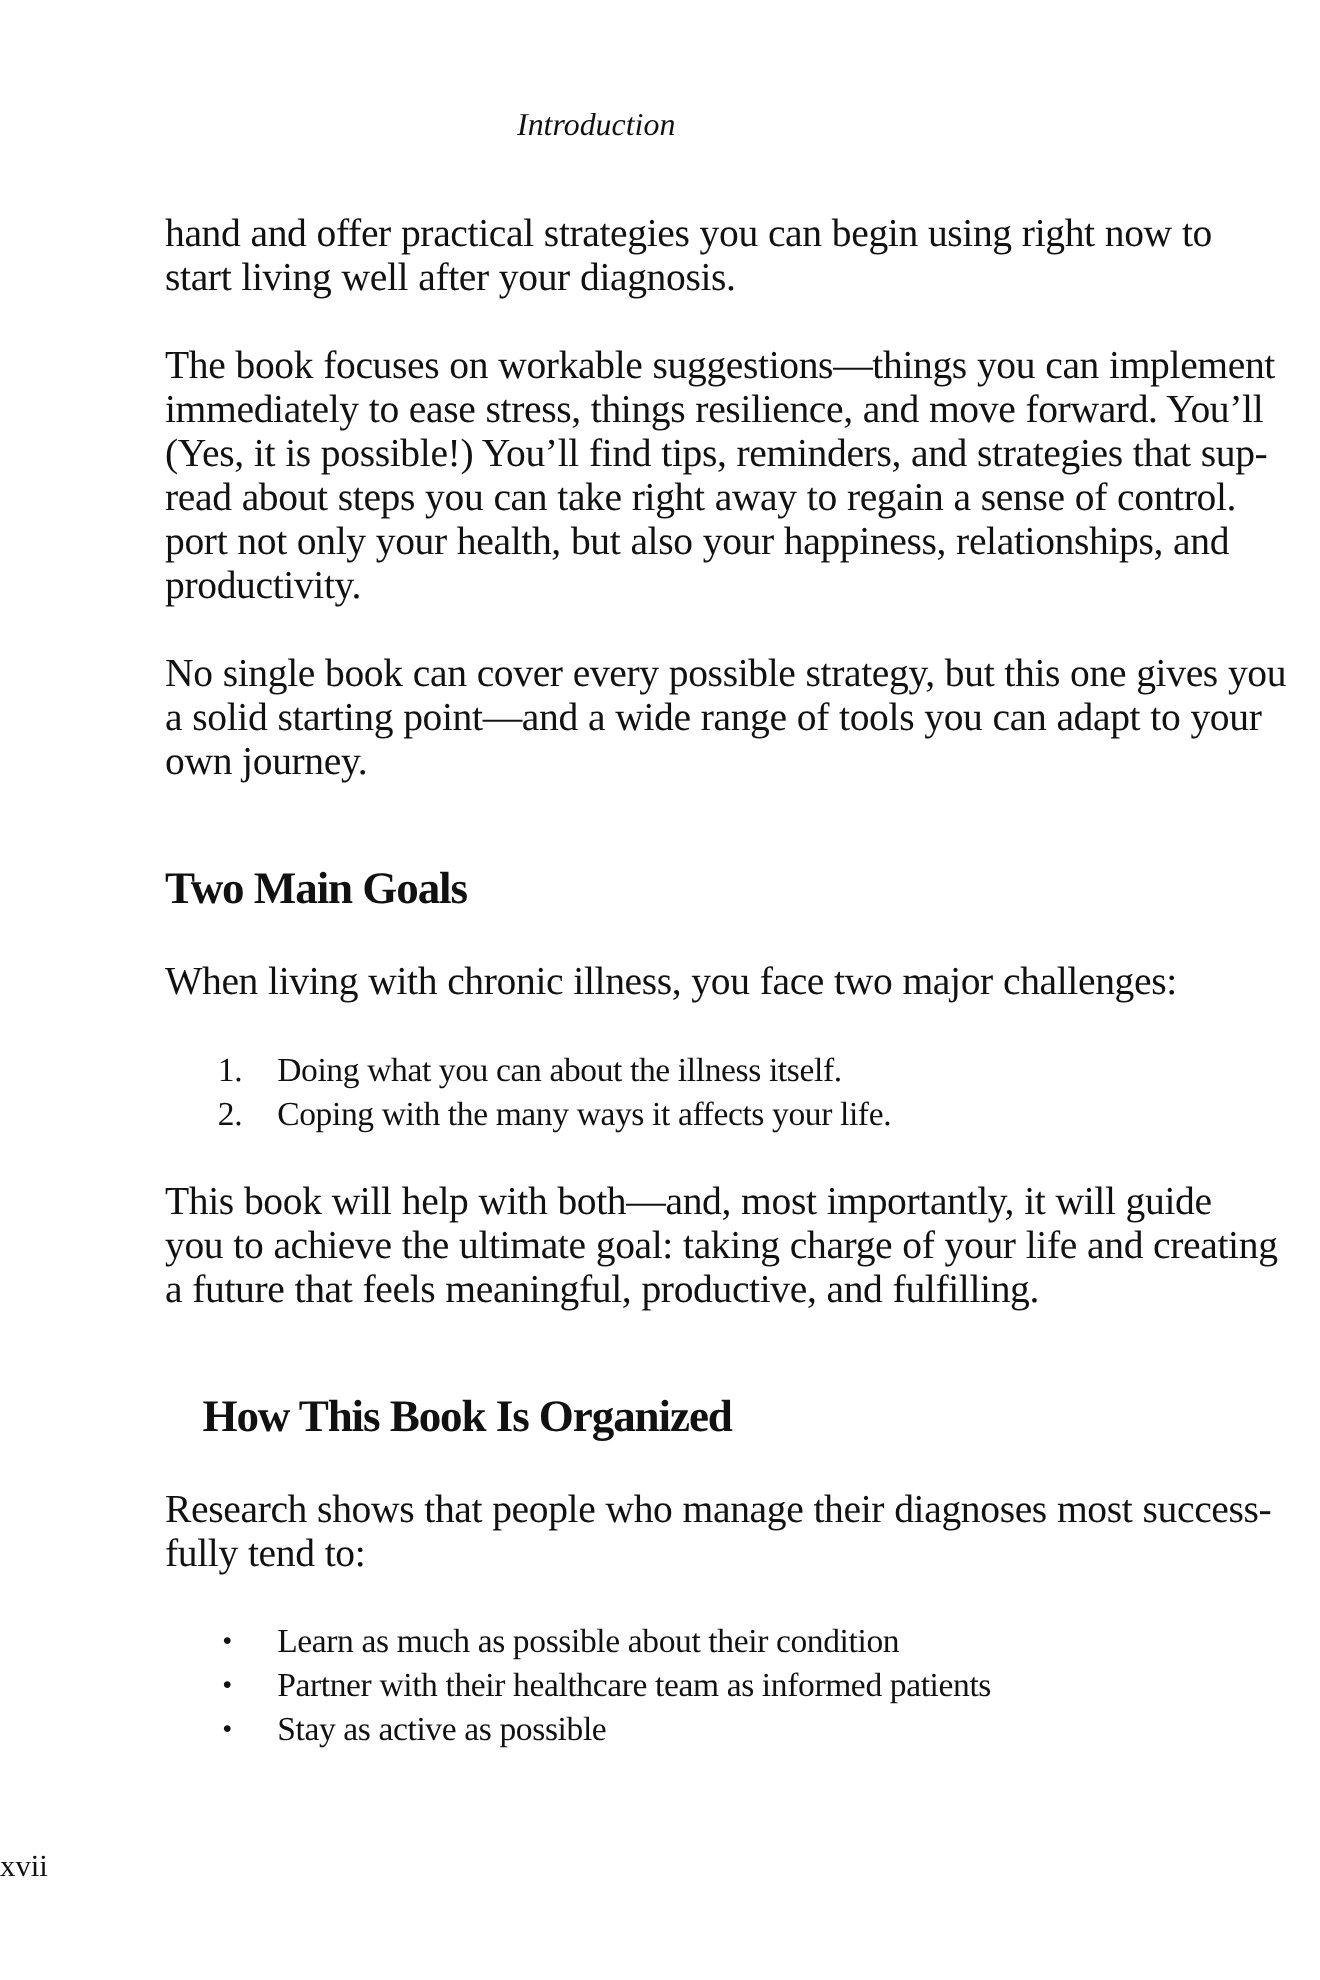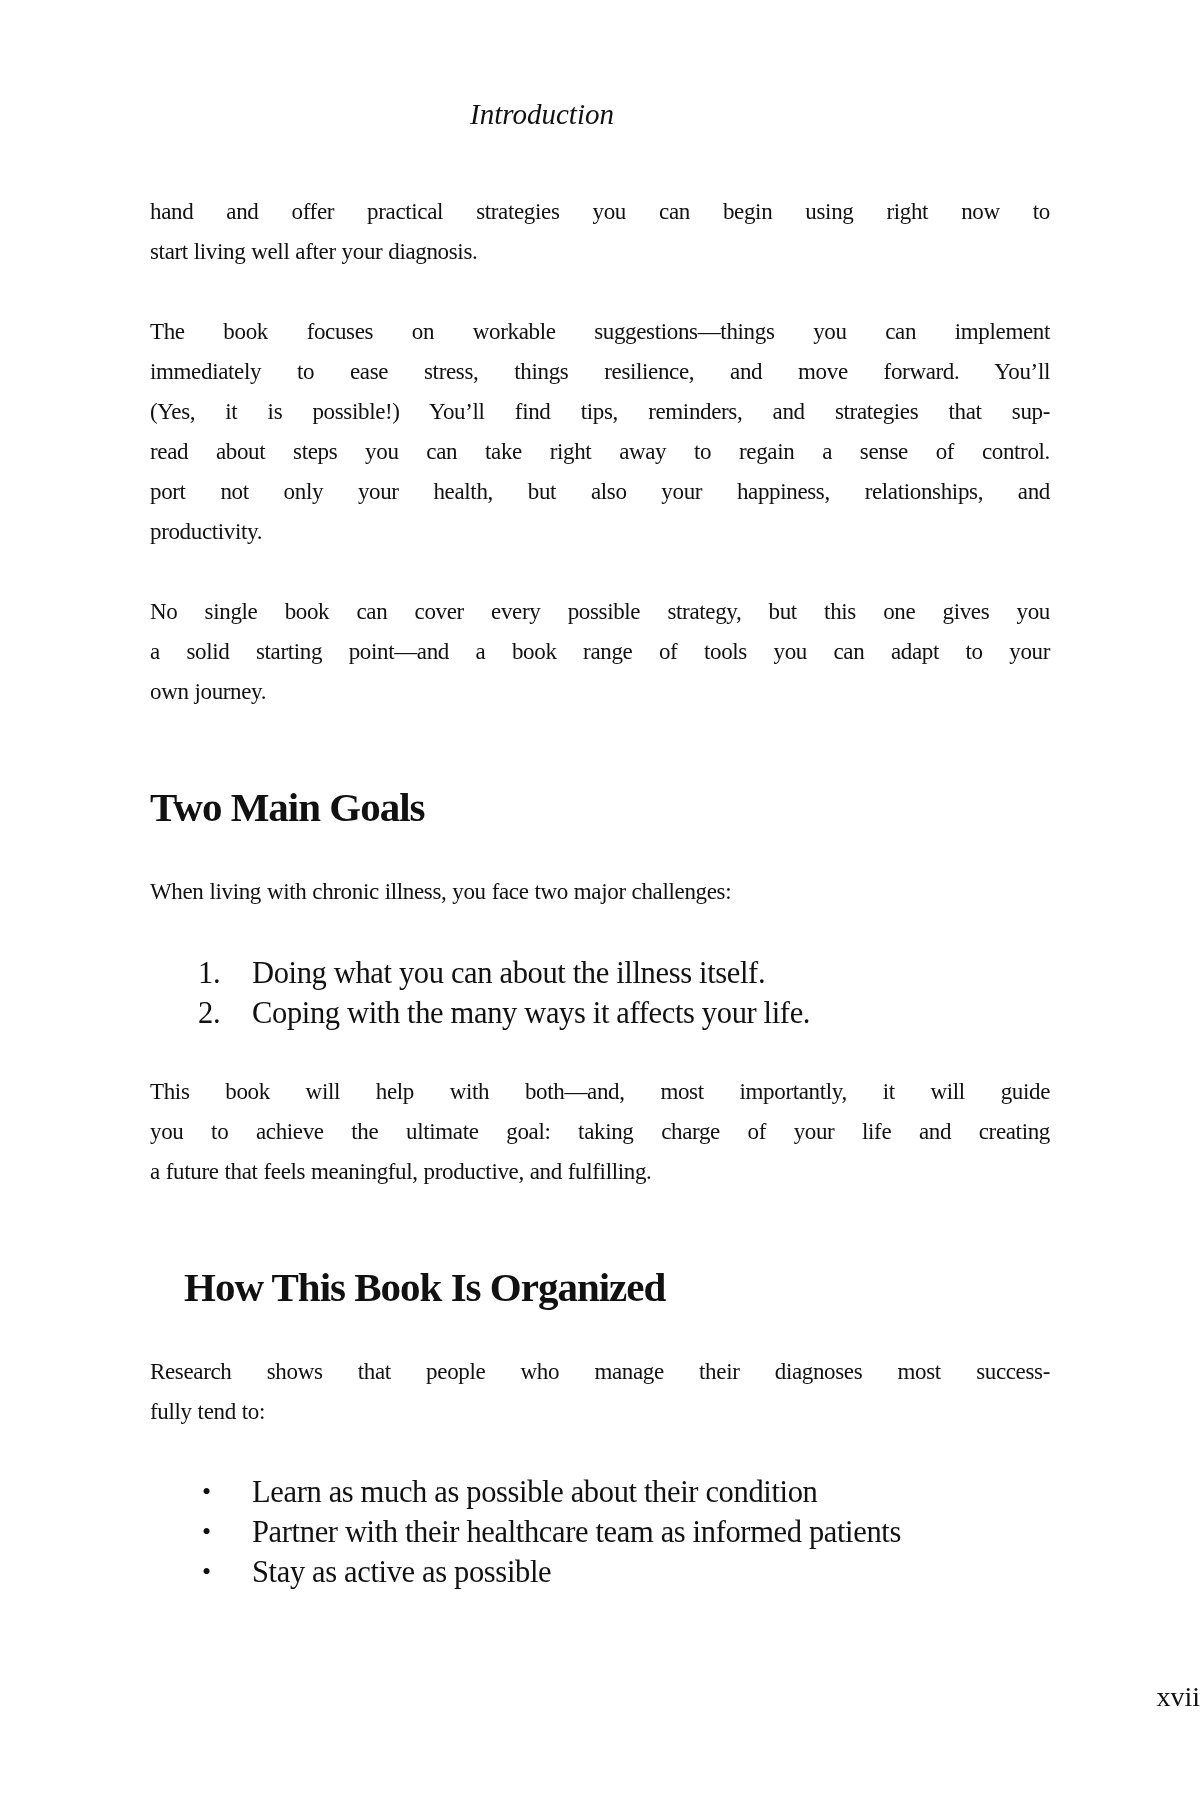--- a/index.html
+++ b/index.html
@@ -22,21 +22,21 @@
     top: 96px;
     text-align: center;
     font-style: italic;
     font-size: 29px;
     line-height: 36px;
   }
   .para {
     position: absolute;
     left: 150px;
     width: 900px;
-    font-size: 23px;
+    font-size: 36px;
     line-height: 40px;
     text-align: justify;
     margin: 0;
     hyphens: manual;
     letter-spacing: -0.35px;
     word-spacing: 0.5px;
   }
   .para .line {
     display: block;
     text-align: justify;
@@ -79,21 +79,21 @@
   }
   .list.bullets .marker {
     left: 52px;
     font-size: 26px;
   }
   .folio {
     position: absolute;
     left: 0;
     width: 1200px;
     top: 1680px;
-    text-align: right;
+    text-align: left;
     font-size: 28px;
     line-height: 34px;
   }
 </style>
 </head>
 <body>
 
 <div class="running-head">Introduction</div>
 
 <p class="para" style="top:192px;">
@@ -105,21 +105,21 @@
   <span class="line">The book focuses on workable suggestions—things you can implement</span>
   <span class="line">immediately to ease stress, things resilience, and move forward. You’ll</span>
   <span class="line">(Yes, it is possible!) You’ll find tips, reminders, and strategies that sup-</span>
   <span class="line">read about steps you can take right away to regain a sense of control.</span>
   <span class="line">port not only your health, but also your happiness, relationships, and</span>
   <span class="line last">productivity.</span>
 </p>
 
 <p class="para" style="top:592px;">
   <span class="line">No single book can cover every possible strategy, but this one gives you</span>
-  <span class="line">a solid starting point—and a book range of tools you can adapt to your</span>
+  <span class="line">a solid starting point—and a wide range of tools you can adapt to your</span>
   <span class="line last">own journey.</span>
 </p>
 
 <h2 class="heading" style="top:779px;">Two Main Goals</h2>
 
 <p class="para" style="top:872px;">
   <span class="line last">When living with chronic illness, you face two major challenges:</span>
 </p>
 
 <ol class="list" style="top:953px;">

